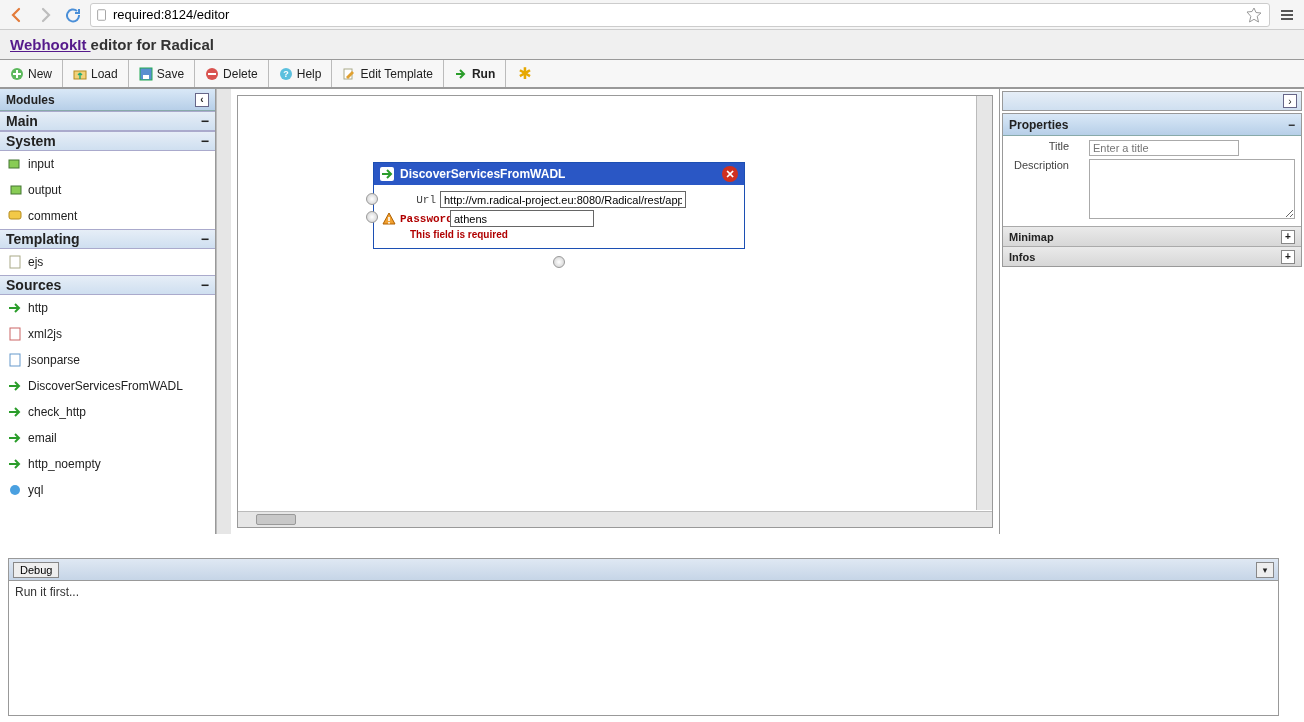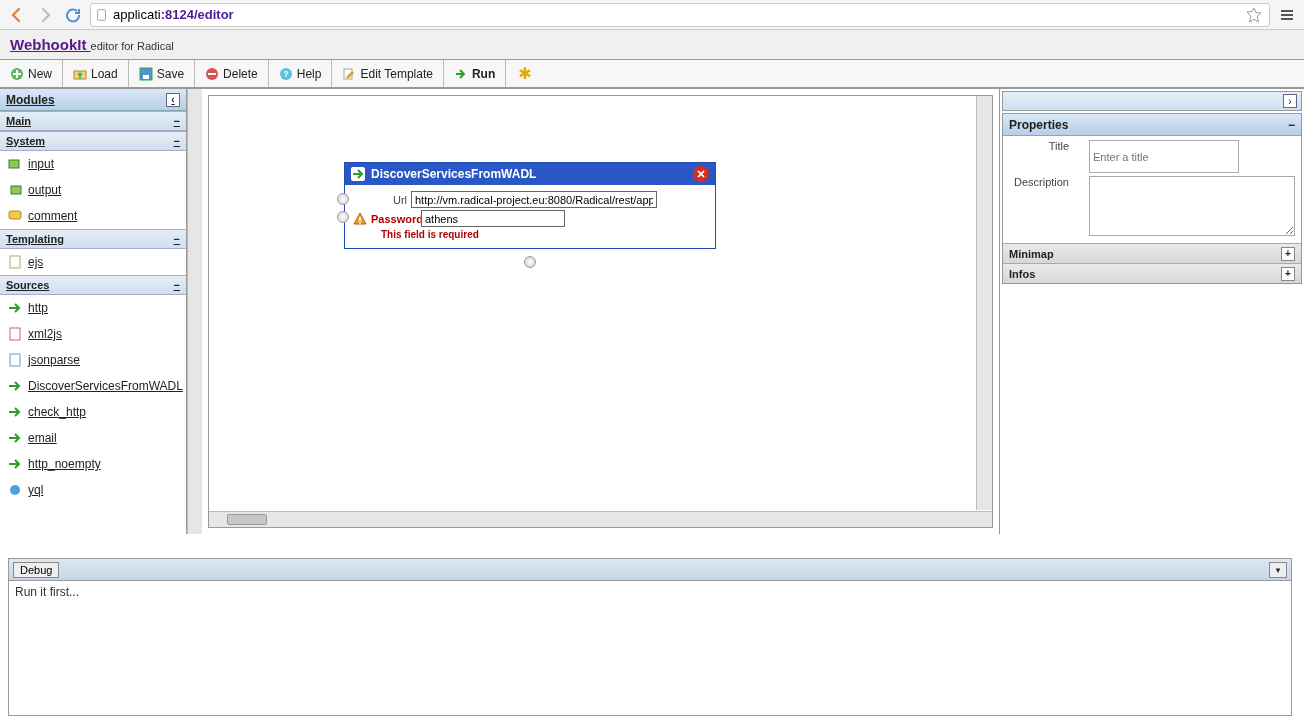--- a/index.html
+++ b/index.html
@@ -6,89 +6,89 @@
   html, body { margin:0; padding:0; font-family: Arial, Helvetica, sans-serif; font-size:12px; color:#222; }
   body { width:1304px; height:722px; background:#fff; overflow:hidden; }
 
   
   .chrome-bar { height:30px; background:#f5f5f5; border-bottom:1px solid #ccc; display:flex; align-items:center; padding:0 6px; gap:6px; }
   .nav-btn { width:22px; height:22px; display:flex; align-items:center; justify-content:center; border-radius:3px; }
   .nav-btn svg { width:16px; height:16px; }
   .omnibox { flex:1; height:24px; border:1px solid #ccc; background:#fff; border-radius:3px; display:flex; align-items:center; padding:0 4px; gap:4px; }
   .omnibox-url { flex:1; font-size:13px; color:#333; white-space:nowrap; overflow:hidden; }
   .url-host { color:#000; }
-  .url-path { color:#4c1d95;font-weight:bold; }
+  .url-path { color:#000000; }
   .star-icon, .hamburger { width:22px; height:22px; display:flex; align-items:center; justify-content:center; }
 
   
   .app-title-bar { padding:6px 10px; border-bottom:1px solid #999; background:#f0f0f0; }
   .app-title-bar a { color:#551a8b; font-weight:bold; font-size:15px; text-decoration:underline; }
-  .app-title-bar span.rest { font-weight:normal; font-size:11px; color:#333;margin-top:16px; }
+  .app-title-bar span.rest { font-weight:bold; font-size:15px; color:#333;margin-top:16px; }
 
   
   .toolbar { height:28px; background:#f7f7f7; border-bottom:1px solid #999; display:flex; align-items:stretch; }
   .tbtn { display:flex; align-items:center; gap:4px; padding:0 10px; border-right:1px solid #bbb; font-size:12px; cursor:pointer; }
   .tbtn.run { font-weight:bold;text-align:center; }
   .tbtn .ico { width:14px; height:14px; display:inline-flex; align-items:center; justify-content:center; }
   .toolbar-star { color:#e6a800; font-size:16px; padding:0 12px; display:flex; align-items:center; }
 
   
   .workspace { display:flex; height:446px; border-top:1px solid #999; }
-  .left-col { width:187px; display:flex; flex-direction:column; border-right:1px solid #999;text-decoration:underline; }
+  .left-col { width:216px; display:flex; flex-direction:column; border-right:1px solid #999; }
   .panel-header { background:linear-gradient(#d9e8f7,#b7cfe8); height:22px; display:flex; align-items:center; justify-content:space-between; padding:0 6px; font-weight:bold; font-size:12px; border-bottom:1px solid #8aa; }
   .panel-header .collapse { width:14px; height:14px; border:1px solid #668; background:#fff; font-size:10px; display:flex; align-items:center; justify-content:center; line-height:1; }
   .modules-scroll { flex:1; overflow-y:auto; position:relative; }
-  .cat-header { background:linear-gradient(#e6eef7,#cfdff0); height:20px; display:flex; align-items:center; justify-content:space-between; padding:0 6px; font-weight:bold; font-size:11px; border-top:1px solid #aac; border-bottom:1px solid #aac; }
+  .cat-header { background:linear-gradient(#e6eef7,#cfdff0); height:20px; display:flex; align-items:center; justify-content:space-between; padding:0 6px; font-weight:bold; font-size:14px; border-top:1px solid #aac; border-bottom:1px solid #aac; }
   .mod-item { display:flex; align-items:center; gap:6px; padding:6px 8px; font-size:12px; cursor:grab; }
   .mod-item .m-ico { width:14px; height:14px; display:inline-flex; }
 
   
   .left-scroll { width:15px; background:#e6e6e6; border-left:1px solid #bbb; }
 
   
   .canvas-col { flex:1; display:flex; flex-direction:column; }
   .canvas-viewport { flex:1; position:relative; overflow:hidden; border:1px solid #999; margin:6px; background:#fff; }
   .v-scroll { position:absolute; right:0; top:0; bottom:17px; width:16px; background:#e6e6e6; border-left:1px solid #bbb; }
   .h-scroll { position:absolute; left:0; right:0; bottom:0; height:16px; background:#e6e6e6; border-top:1px solid #bbb; }
   .h-thumb { position:absolute; left:18px; width:40px; top:2px; bottom:2px; background:#c8c8c8; border:1px solid #999; border-radius:2px; }
 
   
   .node { position:absolute; left:135px; top:66px; width:372px; border:1px solid #1c4fb3; background:#fff; box-shadow:0 0 0 1px rgba(255,255,255,.3) inset; }
   .node-title { height:22px; background:#2a57c5; color:#fff; display:flex; align-items:center; gap:6px; padding:0 6px; font-weight:bold; font-size:12px; }
   .node-title .nico { width:14px; height:14px; }
   .node-title .close { margin-left:auto; width:16px; height:16px; border-radius:8px; background:#d03020; color:#fff; display:flex; align-items:center; justify-content:center; font-size:11px; font-weight:bold; }
   .node-body { padding:4px 8px 8px 8px; }
   .field-row { display:flex; align-items:center; gap:4px; margin-top:2px; font-size:11px; position:relative; }
-  .field-row label { width:54px; text-align:right; color:#444; }
+  .field-row label { width:54px; text-align:right; color:#444;font-family:Liberation Mono, monospace; }
   .field-row.error label { color:#b00000; font-weight:bold; }
   .field-row input { border:1px solid #666; height:17px; font-size:11px; padding:0 3px; }
   .field-row .warn-ico { width:14px; height:14px; }
   .req-msg { color:#b00000; font-size:10px; font-weight:bold; margin-left:28px; margin-top:2px; }
   .port { position:absolute; width:12px; height:12px; border-radius:6px; background:radial-gradient(#fff,#ccc); border:1px solid #999; }
   .port.in1  { left:-8px; top:30px; }
   .port.in2  { left:-8px; top:48px; }
   .port.out  { left:50%; margin-left:-6px; bottom:-22px; }
   .port.out  { top:auto; }
 
   
   .right-col { width:305px; display:flex; flex-direction:column; border-left:1px solid #999; }
   .right-panel { border:1px solid #999; margin:0 2px 2px 2px; }
   .right-top { border:1px solid #999; margin:2px; height:20px; display:flex; justify-content:flex-end; align-items:center; padding:0 4px; background:linear-gradient(#e6eef7,#cfdff0); }
   .right-top .adv { width:14px; height:14px; border:1px solid #668; background:#fff; font-size:10px; display:flex; align-items:center; justify-content:center; }
   .prop-header { background:linear-gradient(#d9e8f7,#b7cfe8); height:22px; display:flex; align-items:center; justify-content:space-between; padding:0 6px; font-weight:bold; font-size:12px; border-bottom:1px solid #8aa; }
   .prop-body { padding:4px 6px; font-size:11px; }
   .prop-row { display:flex; gap:20px; margin-bottom:3px; }
   .prop-row label { width:60px; text-align:right; color:#444; }
-  .prop-row input[type=text] { border:1px solid #aaa; height:33px; font-size:11px; flex:0 0 130px; padding:0 3px; }
+  .prop-row input[type=text] { border:1px solid #aaa; height:16px; font-size:11px; flex:0 0 130px; padding:0 3px; }
   .prop-row textarea { border:1px solid #aaa; font-size:11px; flex:1; height:60px; resize:both; }
   .acc-header { background:linear-gradient(#eaeaea,#d7d7d7); height:20px; display:flex; align-items:center; justify-content:space-between; padding:0 6px; font-weight:bold; font-size:11px; border-top:1px solid #aaa; }
   .acc-header .plus { width:14px; height:14px; border:1px solid #888; background:#fff; font-size:10px; display:flex; align-items:center; justify-content:center; }
 
   
-  .debug-area { position:absolute; left:8px; right:12px; bottom:6px; height:158px; border:1px solid #999; display:flex; flex-direction:column; background:#fff;margin-top:44px; }
+  .debug-area { position:absolute; left:8px; right:25px; bottom:6px; height:158px; border:1px solid #999; display:flex; flex-direction:column; background:#fff;margin-top:44px; }
   .debug-bar { height:22px; background:linear-gradient(#dfe8f3,#c6d5e7); display:flex; align-items:center; justify-content:space-between; padding:0 4px; border-bottom:1px solid #999; }
   .debug-bar button { font-size:11px; border:1px solid #888; background:#eee; padding:1px 6px; }
   .debug-bar .dd { width:18px; height:16px; border:1px solid #888; background:#eee; font-size:9px; display:flex; align-items:center; justify-content:center; }
   .debug-content { flex:1; padding:4px 6px; font-size:12px; color:#333; }
 
   
   svg { display:block; }
 </style>
 </head>
 <body>
@@ -108,21 +108,21 @@
     <svg viewBox="0 0 16 16">
         <path d="M12 4a6 6 0 1 0 2 4" stroke="#4a8fd8" stroke-width="2" fill="none"></path>
         <path d="M14 2v4h-4" stroke="#4a8fd8" stroke-width="2" fill="none"></path>
       </svg>
   </div>
   <div class="omnibox">
     <svg width="14" height="14" viewBox="0 0 16 16">
         <rect x="3" y="2" width="9" height="12" rx="1" fill="none" stroke="#999"></rect>
       </svg>
     <div class="omnibox-url">
-      <span class="url-host">applicati</span><span class="url-path">:8124/editor</span>
+      <span class="url-host">required</span><span class="url-path">:8124/editor</span>
     </div>
     <div class="star-icon">
       <svg width="16" height="16" viewBox="0 0 16 16">
           <path d="M8 1l2 4.5 5 .5-3.8 3.3L12.5 15 8 12.3 3.5 15l1.3-5.7L1 5l5-.5z" fill="none" stroke="#999"></path>
         </svg>
     </div>
   </div>
   <div class="hamburger">
     <svg width="16" height="16" viewBox="0 0 16 16">
         <path d="M2 4h12M2 8h12M2 12h12" stroke="#555" stroke-width="2"></path>

